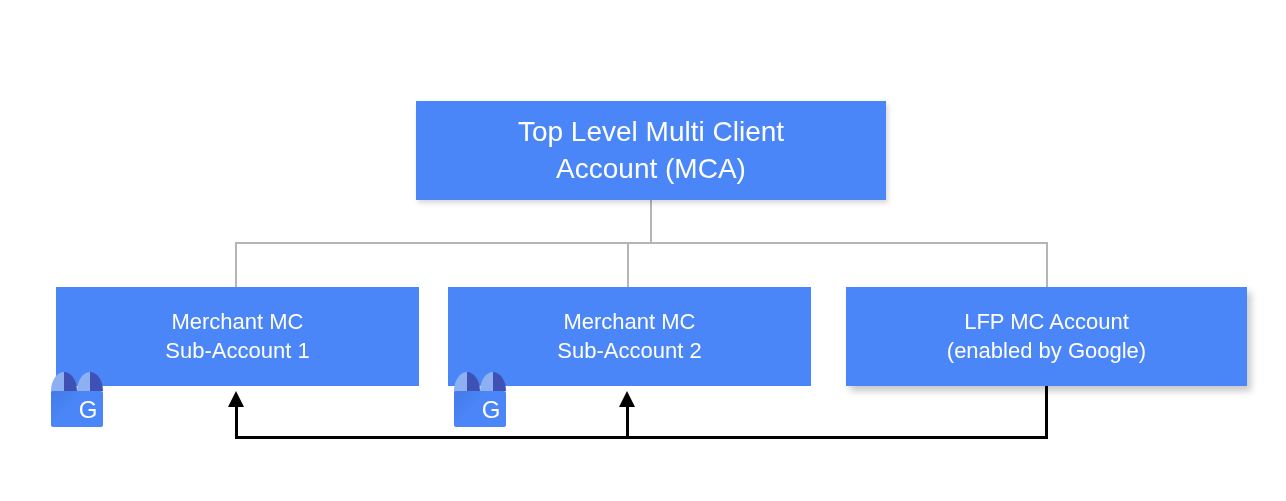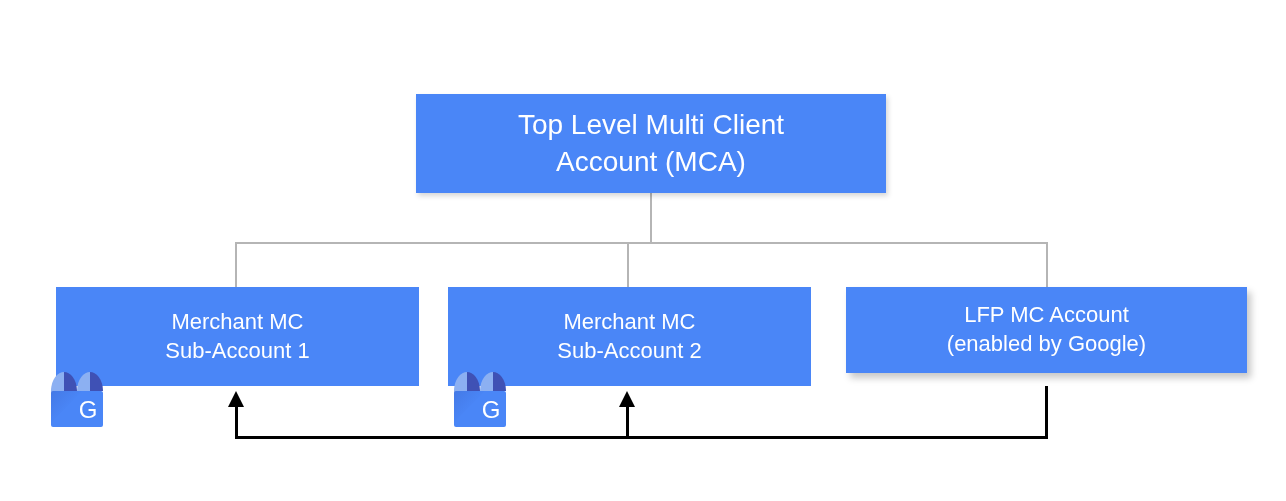--- a/index.html
+++ b/index.html
@@ -30,21 +30,21 @@
     box-sizing: border-box;
     line-height: 1.3;
   }
   .node .label {
     white-space: pre-line;
     display: block;
   }
 
   #node-root {
     left: 416px;
-    top: 94px;
+    top: 101px;
     width: 470px;
     height: 99px;
     font-size: 28px;
     box-shadow: 2px 3px 5px rgba(0,0,0,0.16);
   }
 
   #node-sub1 {
     left: 56px;
     top: 287px;
     width: 363px;
@@ -55,21 +55,21 @@
     left: 448px;
     top: 287px;
     width: 363px;
     height: 99px;
     font-size: 22px;
   }
   #node-lfp {
     left: 846px;
     top: 287px;
     width: 401px;
-    height: 86px;
+    height: 99px;
     font-size: 22px;
     box-shadow: 4px 5px 7px rgba(0,0,0,0.22);
   }
 
   
   .gline {
     position: absolute;
     background: #b5b5b5;
   }
   .gline.v { width: 2px; }

